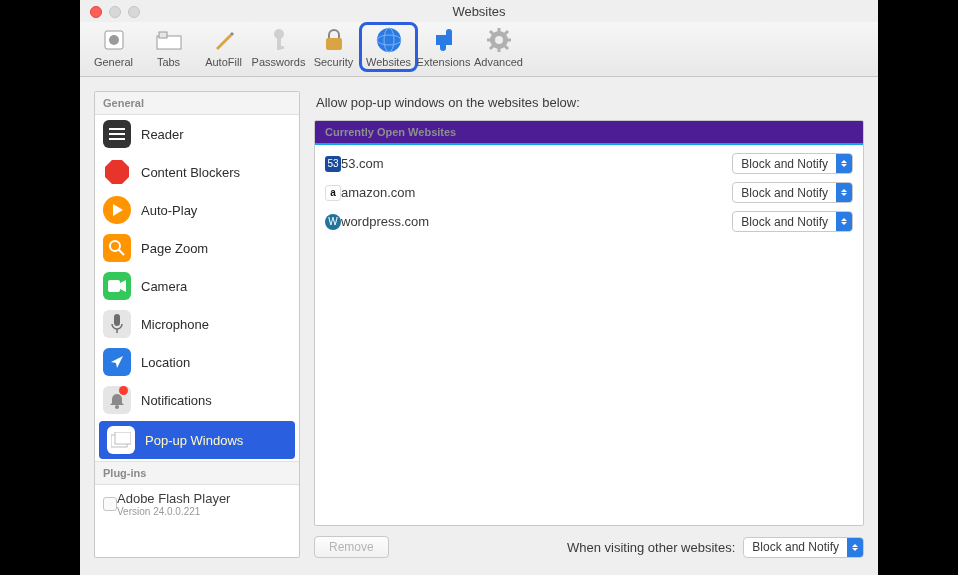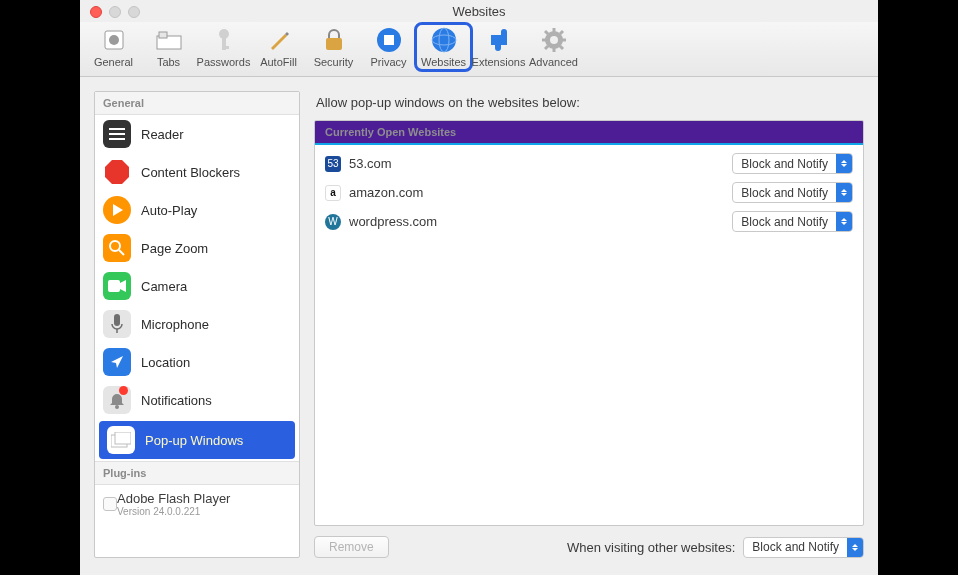--- a/index.html
+++ b/index.html
@@ -25,21 +25,21 @@
   .plug { display: flex; align-items: center; gap: 0; padding: 6px 8px; }
   .plug .chk { width: 14px; height: 14px; border: 1px solid #c4c4c4; border-radius: 3px; background: #fafafa; }
   .plug .pl-lbl { font-size: 13px; color: #3c3c3c; }
   .plug .pl-ver { font-size: 10px; color: #9a9a9a; }
   .main { flex: 1; display: flex; flex-direction: column; }
   .main-head { font-size: 13px; color: #3a3a3a; padding: 4px 2px 10px 2px; }
   .listbox { flex: 1; border: 1px solid #c9c9c9; border-radius: 2px; background: #fff; display: flex; flex-direction: column; overflow: hidden; }
   .list-header { font-size: 11px; font-weight: 700; color: #8e8e8e; padding: 5px 10px; background: #4c1d95; border-bottom: 2px solid #0ea5e9; }
   .rows { flex: 1; padding: 4px 8px; }
   .row { display: flex; align-items: center; justify-content: space-between; padding: 4px 2px; font-size: 13px; color: #3a3a3a; }
-  .row .site { display: flex; align-items: center; gap: 8px; }
+  .row .site { display: flex; align-items: center; }
   .fav { width: 16px; height: 16px; border-radius: 3px; display: flex; align-items: center; justify-content: center; font-size: 10px; color: #fff; }
   .dropdown { display: flex; align-items: center; border: 1px solid #c9c9c9; border-radius: 4px; background: #fff; height: 21px; font-size: 12px; overflow: hidden; cursor: default; }
   .dropdown .dd-label { padding: 0 8px; color: #3a3a3a; }
   .dropdown .dd-caret { width: 16px; height: 100%; background: #2a7be4; display: flex; flex-direction: column; align-items: center; justify-content: center; gap: 1px; }
   .dd-caret::before, .dd-caret::after { content:""; width:0; height:0; border-left:3px solid transparent; border-right:3px solid transparent; }
   .dd-caret::before { border-bottom:3px solid #fff; }
   .dd-caret::after { border-top:3px solid #fff; }
   .footer { display: flex; align-items: center; justify-content: space-between; padding-top: 10px; }
   .btn { border: 1px solid #c8c8c8; background: linear-gradient(#fdfdfd,#f1f1f1); border-radius: 4px; padding: 3px 14px; font-size: 12px; color: #b4b4b4; }
   .ftxt { font-size: 13px; color: #3a3a3a; margin-right: 8px; }
@@ -73,54 +73,45 @@
       <div class="ticon">
           <svg width="26" height="20">
             <rect x="1" y="6" width="24" height="13" fill="#fff" stroke="#9a9a9a"></rect>
             <rect x="3" y="2" width="8" height="6" fill="#e6e6e6" stroke="#9a9a9a"></rect>
           </svg>
         </div>
       <div>Tabs</div>
     </div>
     <div class="tool">
       <div class="ticon">
+          <svg width="24" height="24">
+            <path d="M4 20 L18 6 L20 8 L6 22 Z" fill="#d9a441"></path>
+            <path d="M18 6 L20 4 L22 6 L20 8 Z" fill="#888"></path>
+          </svg>
+        </div>
+      <div>AutoFill</div>
+    </div>
+    <div class="tool">
+      <div class="ticon">
           <svg width="20" height="26">
             <circle cx="10" cy="7" r="5" fill="#d0d0d0"></circle>
             <rect x="8" y="11" width="4" height="12" fill="#d0d0d0"></rect>
             <rect x="8" y="19" width="7" height="3" fill="#d0d0d0"></rect>
           </svg>
         </div>
       <div>Passwords</div>
     </div>
     <div class="tool">
       <div class="ticon">
-          <svg width="24" height="24">
-            <path d="M4 20 L18 6 L20 8 L6 22 Z" fill="#d9a441"></path>
-            <path d="M18 6 L20 4 L22 6 L20 8 Z" fill="#888"></path>
-          </svg>
-        </div>
-      <div>AutoFill</div>
-    </div>
-    <div class="tool">
-      <div class="ticon">
           <svg width="22" height="24">
             <rect x="3" y="10" width="16" height="12" rx="2" fill="#d9a441"></rect>
             <path d="M6 10 V7 a5 5 0 0 1 10 0 V10" fill="none" stroke="#888" stroke-width="2"></path>
           </svg>
         </div>
       <div>Security</div>
-    </div>
-    <div class="tool">
-      <div class="ticon">
-          <svg width="26" height="26">
-            <circle cx="13" cy="13" r="12" fill="#2a7be4"></circle>
-            <rect x="8" y="8" width="10" height="10" fill="#fff"></rect>
-          </svg>
-        </div>
-      <div>Privacy</div>
     </div>
     <div class="tool selected">
       <div class="ticon">
           <svg width="28" height="28">
             <circle cx="14" cy="14" r="12" fill="#2a7be4"></circle>
             <ellipse cx="14" cy="14" rx="12" ry="5" fill="none" stroke="#7fb4f2"></ellipse>
             <ellipse cx="14" cy="14" rx="5" ry="12" fill="none" stroke="#7fb4f2"></ellipse>
           </svg>
         </div>
       <div>Websites</div>

